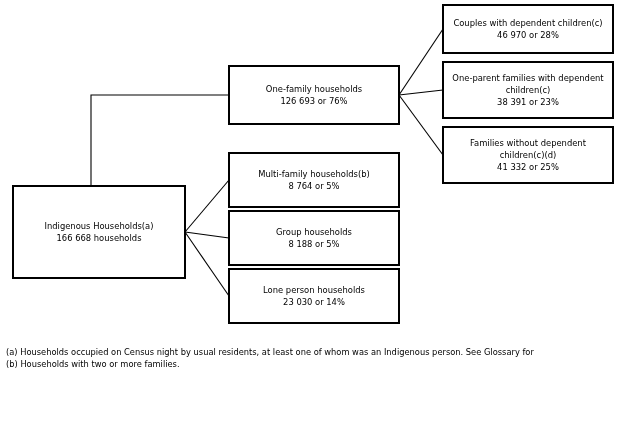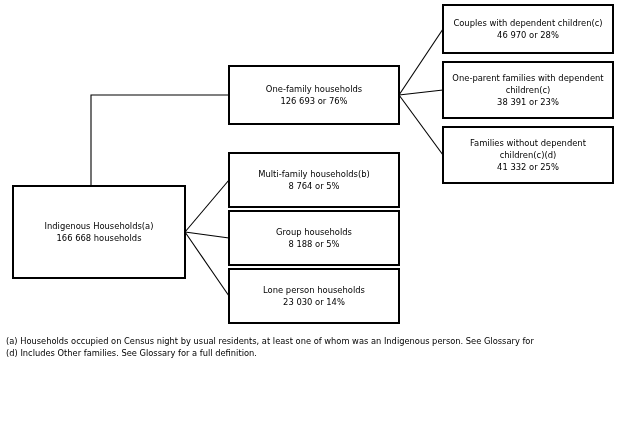--- a/index.html
+++ b/index.html
@@ -44,21 +44,21 @@
   .node-text {
     font-family: "DejaVu Sans", "Liberation Sans", sans-serif;
     font-size: 8.4px;
     fill: #000000;
     text-anchor: middle;
     dominant-baseline: middle;
   }
   .footnotes {
     position: absolute;
     left: 6px;
-    top: 336px;
+    top: 347px;
     width: 606px;
     font-family: "DejaVu Sans", "Liberation Sans", sans-serif;
     font-size: 8.3px;
     line-height: 11.6px;
     color: #000000;
   }
   .footnote-line {
     white-space: pre-wrap;
     margin: 0;
   }
@@ -118,15 +118,15 @@
           <rect x="443" y="127" width="170" height="56" class="node-box"></rect>
           <text x="528" y="143" class="node-text">Families without dependent</text>
           <text x="528" y="155" class="node-text">children(c)(d)</text>
           <text x="528" y="167" class="node-text">41 332 or 25%</text>
         </g>
       </g>
   </svg>
 
   <div class="footnotes">
     <p class="footnote-line">(a) Households occupied on Census night by usual residents, at least one of whom was an Indigenous person. See Glossary for</p>
-    <p class="footnote-line">(d) Includes Other families. See Glossary for a full definition.</p>
+    <p class="footnote-line">(b) Households with two or more families.</p>
   </div>
 </div>
 
 </body></html>

